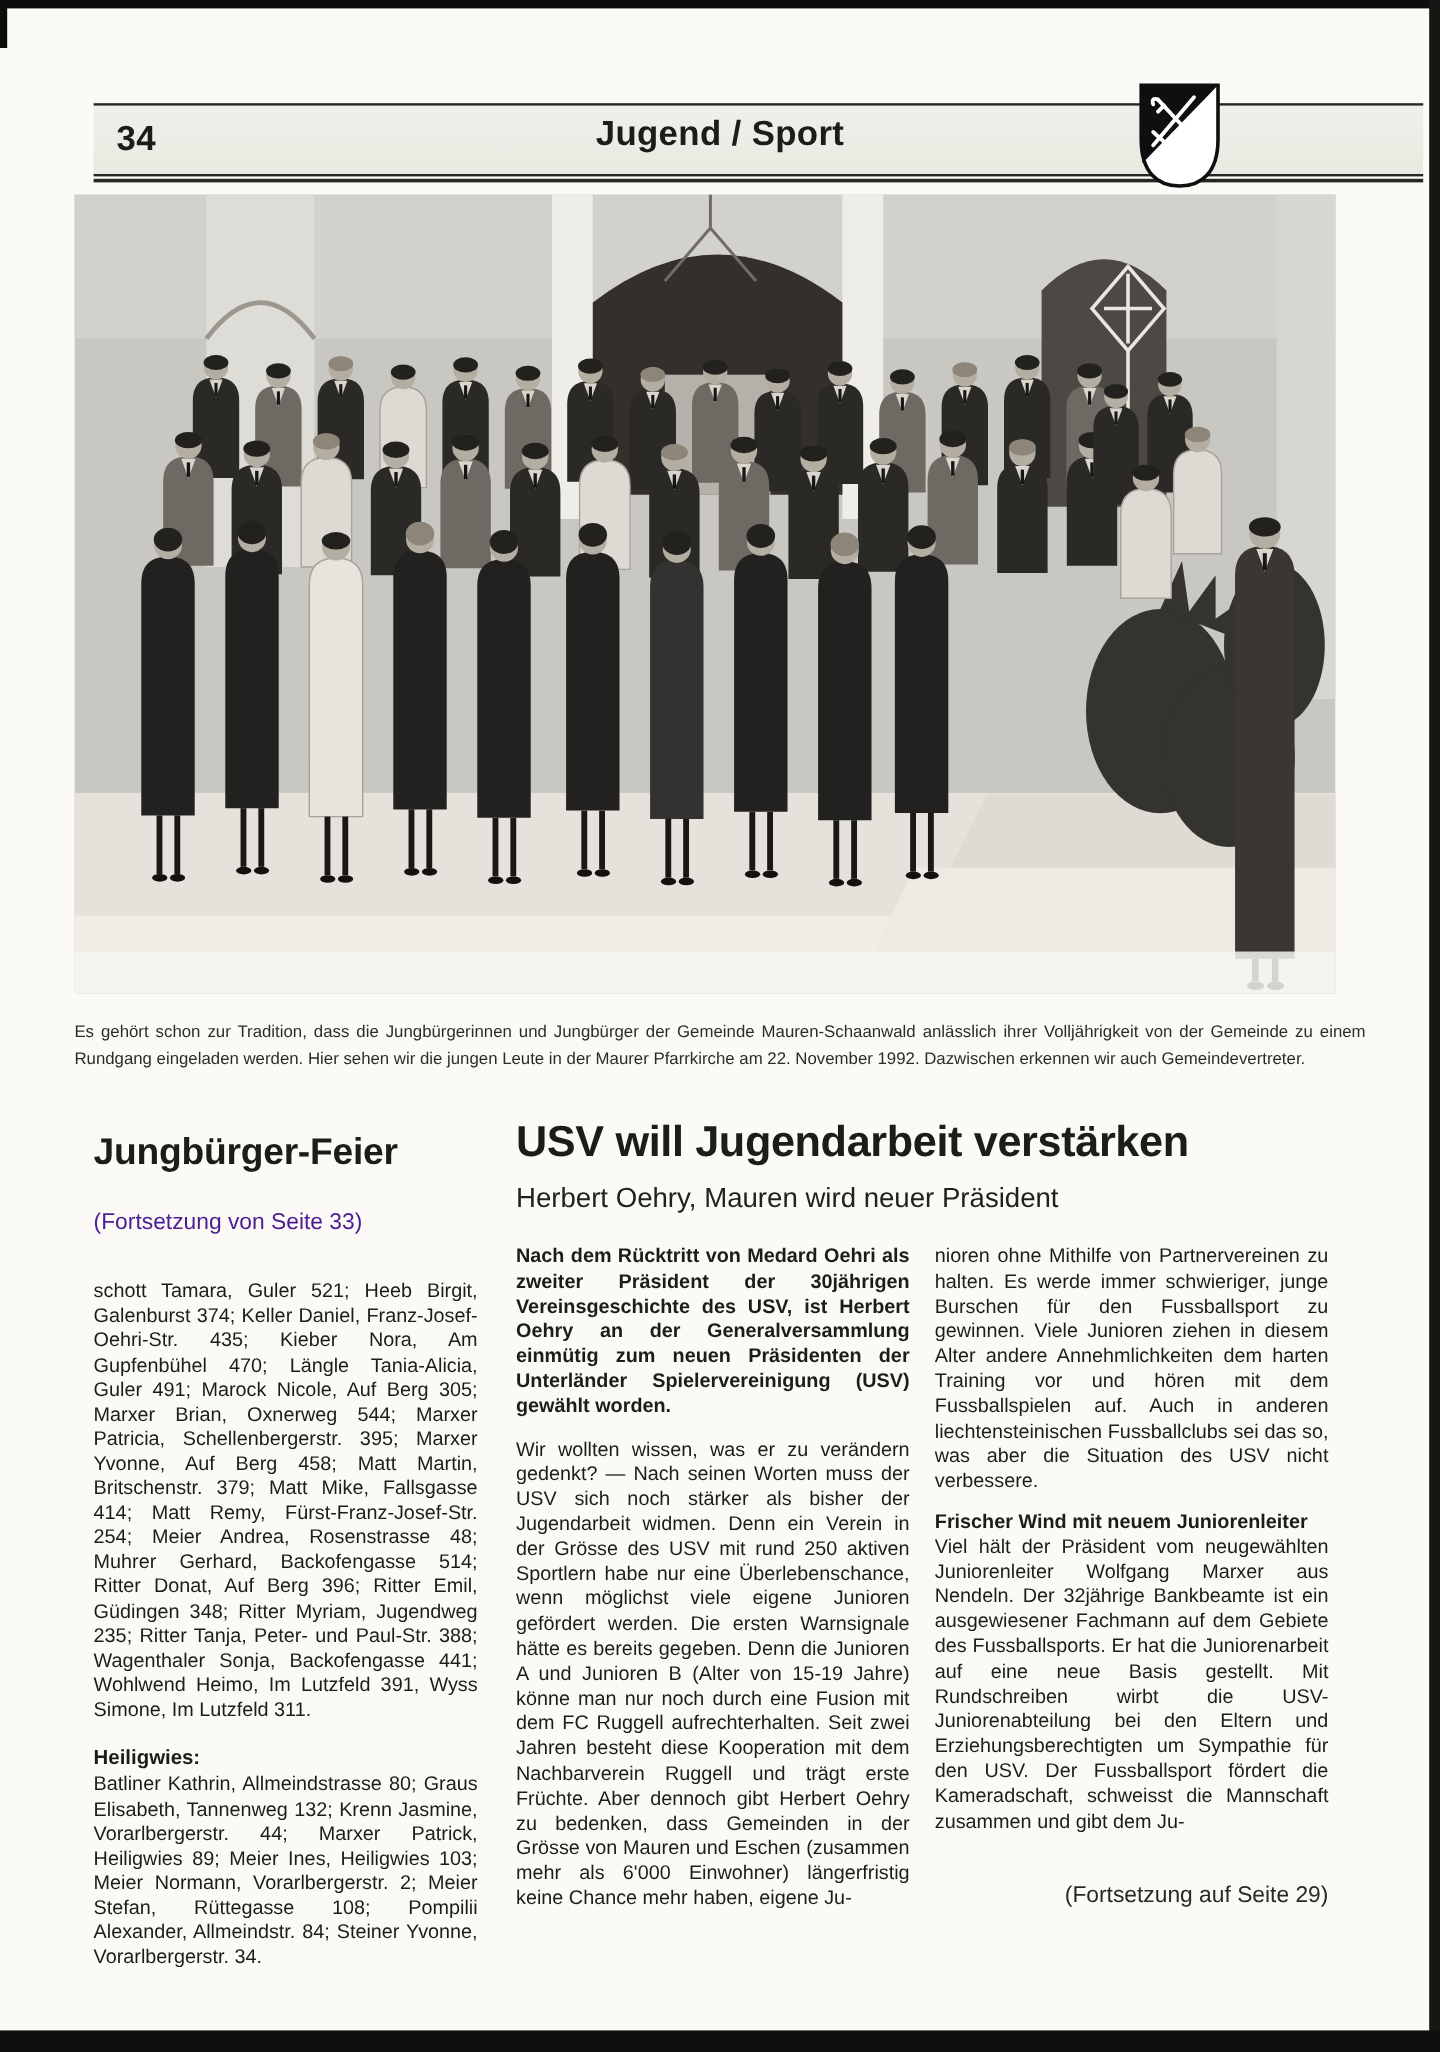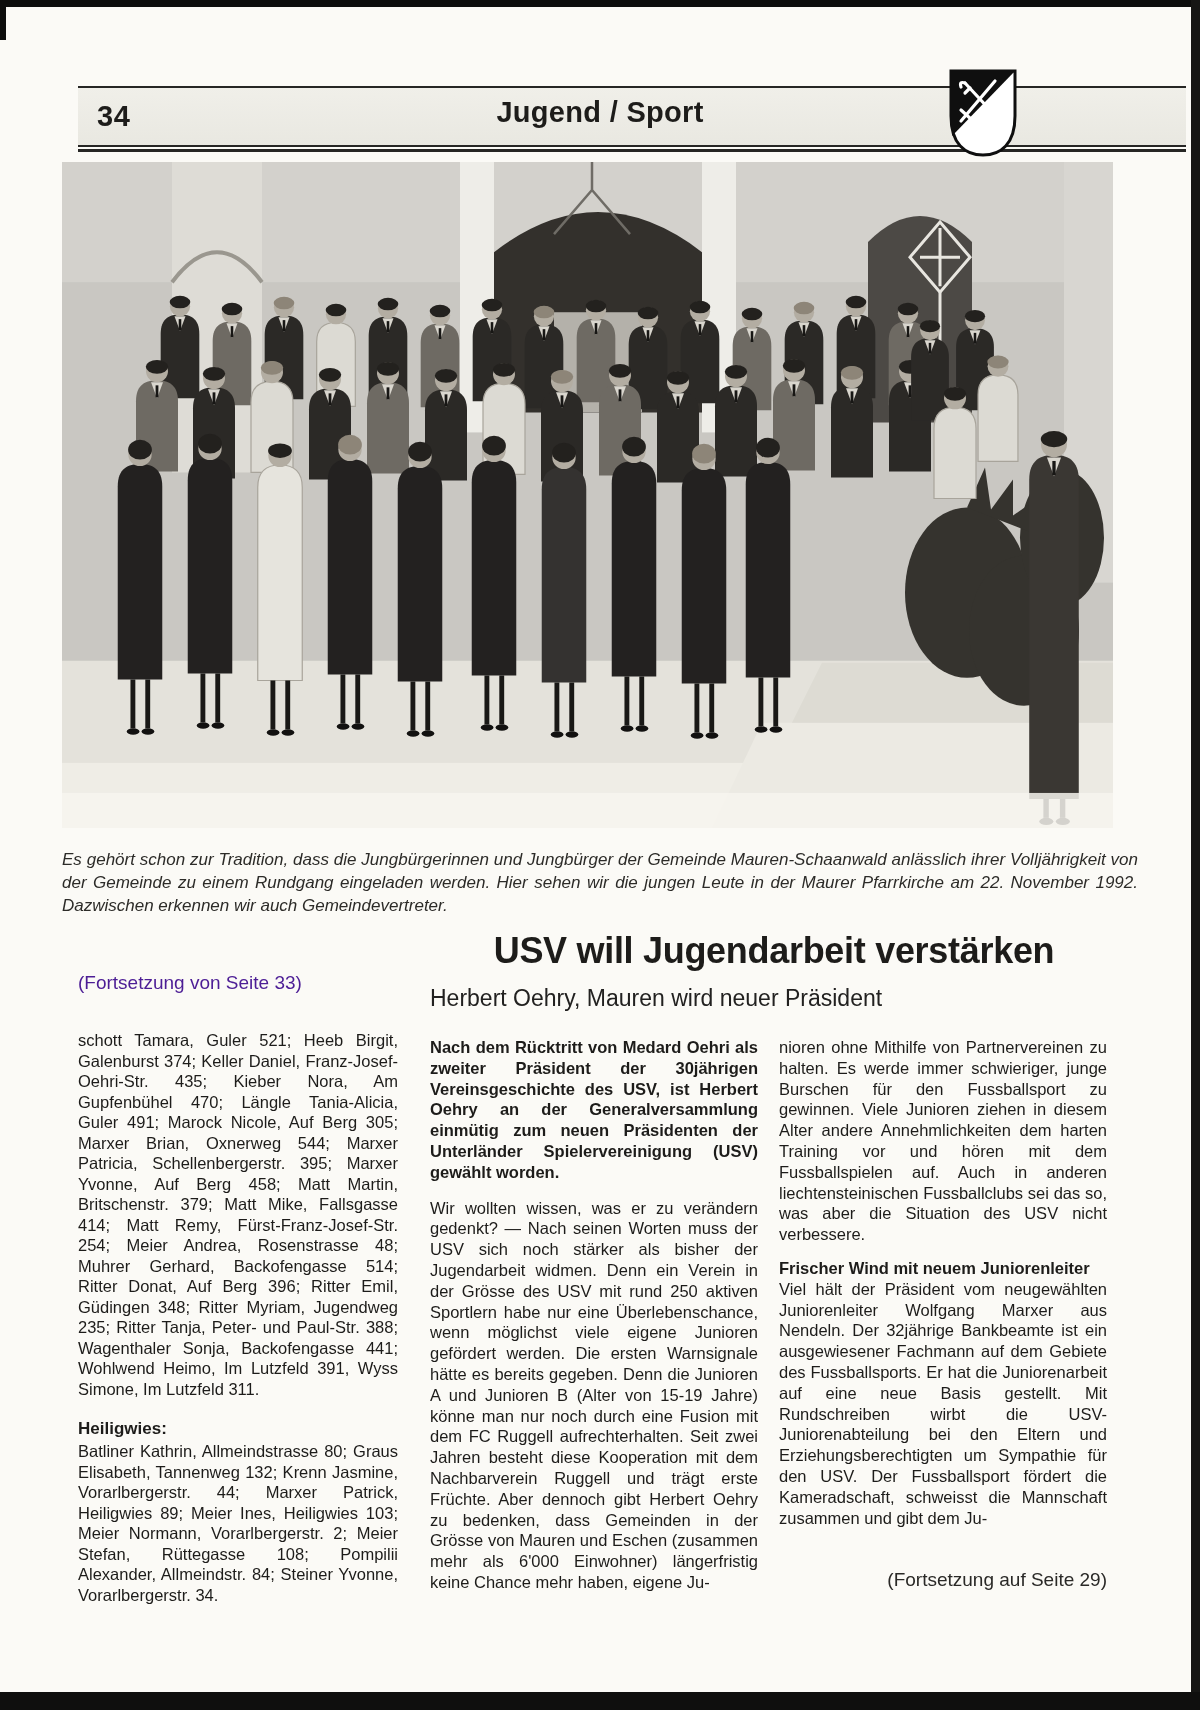--- a/index.html
+++ b/index.html
@@ -16,32 +16,32 @@
           border-top:2px solid #262624;border-bottom:2px solid #262624;}
   .header:after{content:"";position:absolute;left:0;right:0;bottom:-7px;height:3px;background:#262624;}
   .page-number{position:absolute;left:19px;top:12px;font-size:29px;font-weight:bold;letter-spacing:.5px;}
   .section-title{position:absolute;left:0;top:96px;width:1200px;text-align:center;
           font-size:29px;font-weight:bold;letter-spacing:.3px;}
   .logo{position:absolute;left:948px;top:68px;width:70px;height:90px;}
   
   .photo{position:absolute;left:62px;top:162px;width:1051px;height:666px;}
   .photo svg{display:block;width:100%;height:100%;}
   
-  .caption{position:absolute;left:62px;top:848px;width:1076px;font-style:italic;
-           font-size:17px;line-height:23px;text-align:justify;color:#2c2b28;}
+  .caption{position:absolute;left:62px;top:848px;width:1076px;
+           font-size:14px;line-height:23px;text-align:justify;color:#2c2b28;}
   
   .article-left{position:absolute;left:78px;top:942px;width:320px;}
   .article-left .title{font-size:31px;font-weight:bold;margin:0;letter-spacing:-.2px;}
   .cont-from{margin-top:30px;font-size:19px;color:#4c1d95;}
   .name-list{margin-top:36px;font-size:16.5px;line-height:20.5px;text-align:justify;}
   .district-head{margin-top:20px;font-size:17px;font-weight:bold;}
   .name-list2{margin-top:2px;font-size:16.5px;line-height:20.5px;text-align:justify;}
   
   .article-usv{position:absolute;left:430px;top:930px;width:688px;}
-  .headline{font-size:36px;font-weight:bold;margin:0;letter-spacing:-.3px;text-align:center;}
+  .headline{font-size:36px;font-weight:bold;margin:0;letter-spacing:-.3px;}
   .subheadline{font-size:23px;margin-top:13px;color:#222120;}
   .usv-cols{display:flex;gap:21px;margin-top:25px;}
   .col{width:328px;font-size:16.5px;line-height:20.8px;text-align:justify;}
   .lead{font-weight:bold;margin:0 0 15px 0;}
   .bodytext{margin:0;}
   .subhead2{font-weight:bold;margin:13px 0 0 0;}
   .cont-next{text-align:right;margin-top:42px;font-size:19px;color:#2a2927;}
 </style>
 </head>
 <body>
@@ -431,20 +431,21 @@
           </g>
         </g>
 
       <rect x="0" y="630" width="1051" height="35" fill="#f7f5ef" opacity="0.85"></rect>
     </svg>
   </div>
 
   <div class="caption">Es gehört schon zur Tradition, dass die Jungbürgerinnen und Jungbürger der Gemeinde Mauren-Schaanwald anlässlich ihrer Volljährigkeit von der Gemeinde zu einem Rundgang eingeladen werden. Hier sehen wir die jungen Leute in der Maurer Pfarrkirche am 22. November 1992. Dazwischen erkennen wir auch Gemeindevertreter.</div>
 
   <div class="article-left">
+    <h2 class="title">Jungbürger-Feier</h2>
     <div class="cont-from">(Fortsetzung von Seite 33)</div>
     <p class="name-list">schott Tamara, Guler 521; Heeb Birgit, Galenburst 374; Keller Daniel, Franz-Josef-Oehri-Str. 435; Kieber Nora, Am Gupfenbühel 470; Längle Tania-Alicia, Guler 491; Marock Nicole, Auf Berg 305; Marxer Brian, Oxnerweg 544; Marxer Patricia, Schellenbergerstr. 395; Marxer Yvonne, Auf Berg 458; Matt Martin, Britschenstr. 379; Matt Mike, Fallsgasse 414; Matt Remy, Fürst-Franz-Josef-Str. 254; Meier Andrea, Rosenstrasse 48; Muhrer Gerhard, Backofengasse 514; Ritter Donat, Auf Berg 396; Ritter Emil, Güdingen 348; Ritter Myriam, Jugendweg 235; Ritter Tanja, Peter- und Paul-Str. 388; Wagenthaler Sonja, Backofengasse 441; Wohlwend Heimo, Im Lutzfeld 391, Wyss Simone, Im Lutzfeld 311.</p>
     <div class="district-head">Heiligwies:</div>
     <p class="name-list2">Batliner Kathrin, Allmeindstrasse 80; Graus Elisabeth, Tannenweg 132; Krenn Jasmine, Vorarlbergerstr. 44; Marxer Patrick, Heiligwies 89; Meier Ines, Heiligwies 103; Meier Normann, Vorarlbergerstr. 2; Meier Stefan, Rüttegasse 108; Pompilii Alexander, Allmeindstr. 84; Steiner Yvonne, Vorarlbergerstr. 34.</p>
   </div>
 
   <div class="article-usv">
     <h1 class="headline">USV will Jugendarbeit verstärken</h1>
     <div class="subheadline">Herbert Oehry, Mauren wird neuer Präsident</div>
     <div class="usv-cols">

